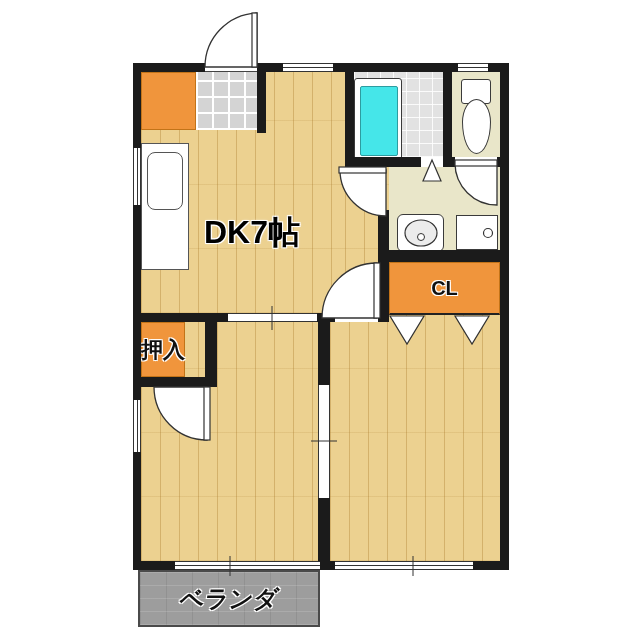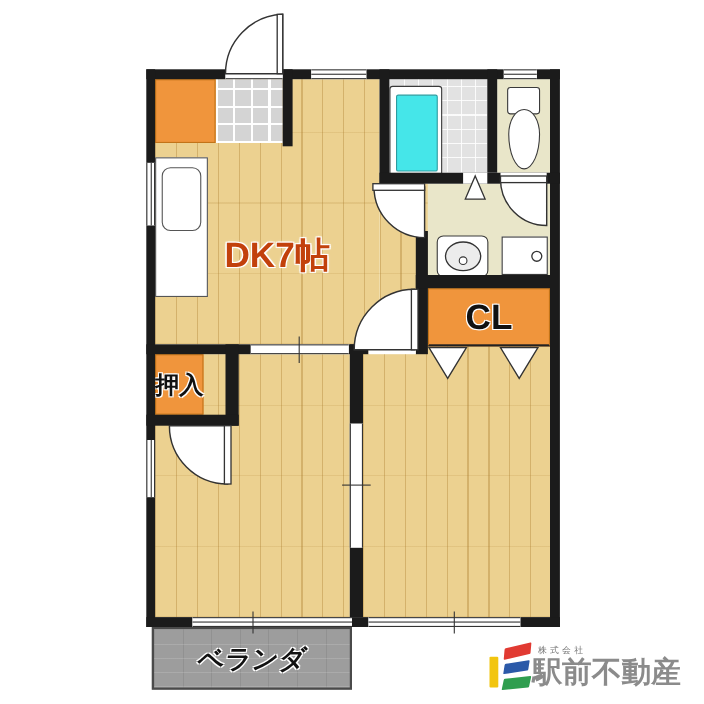--- a/index.html
+++ b/index.html
@@ -28,21 +28,21 @@
             background-size:100% 1px;background-position:center;background-repeat:no-repeat;z-index:35;}
   .window-v{position:absolute;background-color:#fff;border-left:1.5px solid #333;border-right:1.5px solid #333;
             box-sizing:border-box;background-image:linear-gradient(#333,#333);
             background-size:1px 100%;background-position:center;background-repeat:no-repeat;z-index:35;}
   .slide-h{position:absolute;background:#fff;border-top:1.5px solid #333;border-bottom:1.5px solid #333;
            box-sizing:border-box;z-index:35;}
   .slide-v{position:absolute;background:#fff;border-left:1.5px solid #333;border-right:1.5px solid #333;
            box-sizing:border-box;z-index:35;}
   .opening{position:absolute;background:#fff;border-top:1px solid #444;border-bottom:1px solid #444;
            box-sizing:border-box;z-index:35;}
-  .room-label{position:absolute;transform:translate(-50%,-50%);font-weight:bold;color:#c2410c;
+  .room-label{position:absolute;transform:translate(-50%,-50%);font-weight:bold;color:#000000;
               white-space:nowrap;z-index:50;
               text-shadow:-1px -1px 0 #fff,1px -1px 0 #fff,-1px 1px 0 #fff,1px 1px 0 #fff,0 0 3px #fff;}
   .inner-label{font-weight:bold;color:#111;white-space:nowrap;
                text-shadow:-1px -1px 0 #fff,1px -1px 0 #fff,-1px 1px 0 #fff,1px 1px 0 #fff;}
   #veranda{position:absolute;background-color:#9d9d9d;border:2px solid #4a4a4a;box-sizing:border-box;
            background-image:repeating-linear-gradient(0deg,rgba(255,255,255,.14) 0 1px,transparent 1px 13px),
                             repeating-linear-gradient(90deg,rgba(0,0,0,.08) 0 1px,transparent 1px 26px);
            display:flex;align-items:center;justify-content:center;z-index:6;}
   #overlay{position:absolute;left:0;top:0;z-index:40;pointer-events:none;}
   .logo-bar{position:absolute;border-radius:1px;}
@@ -56,21 +56,21 @@
   <div class="wood" style="left:345px;top:167px;width:44px;height:146px;"></div>
   <div class="wood" style="left:141px;top:322px;width:177px;height:239px;"></div>
   <div class="wood" style="left:330px;top:313px;width:170px;height:248px;"></div>
   <div class="tile" style="left:196px;top:72px;width:61px;height:58px;"></div>
   <div class="bathtile" style="left:354px;top:72px;width:89px;height:85px;"></div>
   <div class="wet" style="left:452px;top:72px;width:48px;height:85px;"></div>
   <div class="wet" style="left:389px;top:167px;width:111px;height:83px;"></div>
 
   <div class="orange" style="left:141px;top:72px;width:55px;height:58px;"></div>
   <div class="orange" style="left:389px;top:262px;width:111px;height:53px;border-bottom:2px solid #222;">
-    <span class="inner-label" style="font-size:32px;">CL</span>
+    <span class="inner-label" style="font-size:20px;">CL</span>
   </div>
   <div class="orange" style="left:141px;top:322px;width:44px;height:55px;">
     <span class="inner-label" style="font-size:22px;">押入</span>
   </div>
 
   <div class="fixture" style="left:141px;top:143px;width:48px;height:127px;border-color:#555;"></div>
   <div class="fixture" style="left:147px;top:152px;width:36px;height:58px;border-radius:8px;border-color:#555;"></div>
   <div class="fixture" style="left:354px;top:78px;width:48px;height:84px;border-radius:3px;"></div>
   <div class="abs" style="left:360px;top:86px;width:36px;height:68px;background:#45e6e9;border:1px solid #2d9ca0;border-radius:2px;z-index:13;"></div>
   <div class="fixture" style="left:461px;top:79px;width:30px;height:25px;border-radius:3px;"></div>
@@ -145,22 +145,14 @@
     <line x1="413" y1="556" x2="413" y2="576" stroke="#333" stroke-width="1"></line>
 
     <ellipse cx="421" cy="233" rx="16" ry="13" fill="#ececec" stroke="#333" stroke-width="1.2"></ellipse>
     <circle cx="421" cy="237" r="3.5" fill="#fff" stroke="#333" stroke-width="1"></circle>
 
     <circle cx="488" cy="233" r="4.5" fill="#fff" stroke="#333" stroke-width="1.2"></circle>
   </svg>
 
   <div class="room-label" style="left:252px;top:233px;font-size:32px;">DK7帖</div>
 
-  <div class="abs" style="left:440px;top:580px;width:200px;height:55px;z-index:60;">
-    <div class="logo-bar" style="left:5px;top:17px;width:8px;height:28px;background:#f2c50f;"></div>
-    <div class="logo-bar" style="left:18px;top:7px;width:25px;height:10px;background:#e13a32;transform:rotate(-13deg) skewX(-18deg);"></div>
-    <div class="logo-bar" style="left:18px;top:22px;width:23px;height:9px;background:#2b59a8;transform:rotate(-9deg) skewX(-18deg);"></div>
-    <div class="logo-bar" style="left:17px;top:36px;width:25px;height:10px;background:#2f9e4f;transform:rotate(-6deg) skewX(-18deg);"></div>
-    <div class="abs" style="left:49px;top:6px;font-size:8px;letter-spacing:3px;color:#777;">株式会社</div>
-    <div class="abs" style="left:44px;top:13px;font-size:27px;font-weight:bold;color:#8b8b8b;">駅前不動産</div>
-  </div>
 
 </div>
 
 </body></html>

